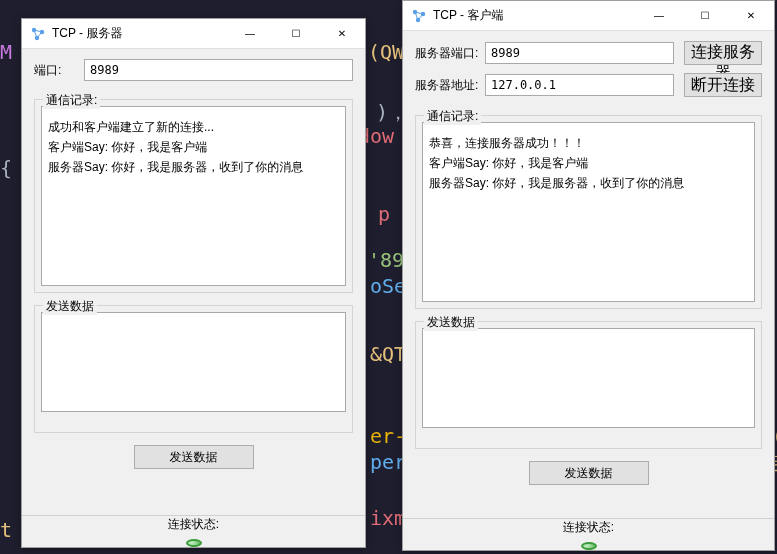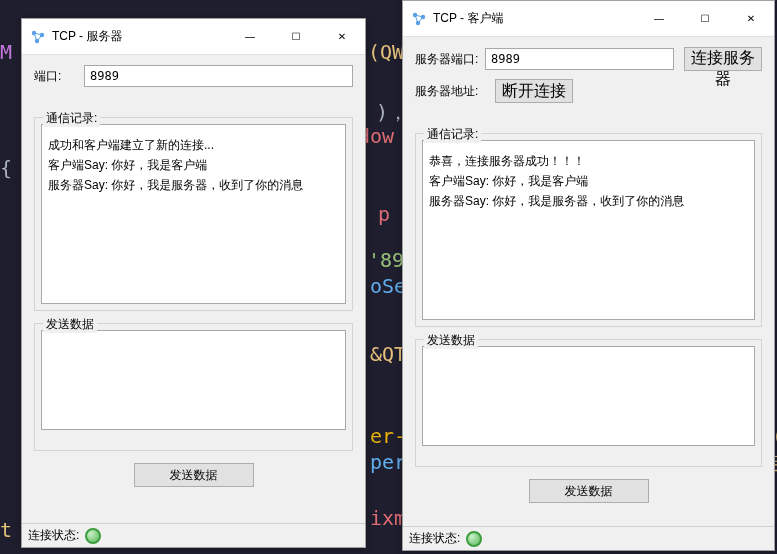--- a/index.html
+++ b/index.html
@@ -54,21 +54,21 @@
       z-index: 10;
     }
     .window-client {
       top: 0;
       left: 402px;
       width: 373px;
       height: 551px;
       z-index: 5;
     }
     .titlebar {
-      height: 36px;
+      height: 30px;
       background: #fff;
       border-bottom: 1px solid #e0e0e0;
       display: flex;
       align-items: center;
       padding-left: 8px;
     }
     .app-icon {
       width: 16px;
       height: 16px;
       margin-right: 6px;
@@ -130,21 +130,21 @@
       margin-left: 10px;
       background: #e1e1e1;
       border: 1px solid #adadad;
       font-size: 16px;
       cursor: pointer;
     }
 
     .groupbox {
       position: relative;
       border: 1px solid #d4d4d4;
-      margin-top: 22px;
+      margin-top: 10px;
       padding: 6px;
       display: flex;
       flex-direction: column;
     }
     .groupbox-label {
       position: absolute;
       top: -8px;
       left: 8px;
       background: #f0f0f0;
       padding: 0 3px;
@@ -180,28 +180,29 @@
     }
     .send-btn {
       width: 120px;
       height: 24px;
       background: #e1e1e1;
       border: 1px solid #adadad;
       font-size: 12px;
       cursor: pointer;
     }
     .statusbar {
-      height: 24px;
+      height: 32px;
       border-top: 1px solid #d0d0d0;
       background: #f0f0f0;
       display: flex;
       align-items: center;
       padding: 0 6px;
       font-size: 12px;
       gap: 6px;
+      flex-direction: column;
     }
     .status-indicator {
       width: 16px;
       height: 16px;
       border-radius: 50%;
       border: 2px solid #3a9c3a;
       position: relative;
       background: radial-gradient(circle at 30% 30%, #c8f0c8, #5cb85c);
     }
     .watermark {
@@ -297,20 +298,21 @@
     </div>
   </div>
   <div class="client-area">
     <div class="form-row">
       <span class="form-label-wide">服务器端口:</span>
       <input class="form-input" value="8989" style="">
       <button class="form-button">连接服务器</button>
     </div>
     <div class="form-row">
       <span class="form-label-wide">服务器地址:</span>
+      <input class="form-input" value="127.0.0.1" style="">
       <button class="form-button">断开连接</button>
     </div>
     <div class="groupbox gb-log-client">
       <span class="groupbox-label">通信记录:</span>
       <div class="log-box">恭喜，连接服务器成功！！！
 客户端Say: 你好，我是客户端
 服务器Say: 你好，我是服务器，收到了你的消息</div>
     </div>
     <div class="groupbox gb-send">
       <span class="groupbox-label">发送数据</span>

